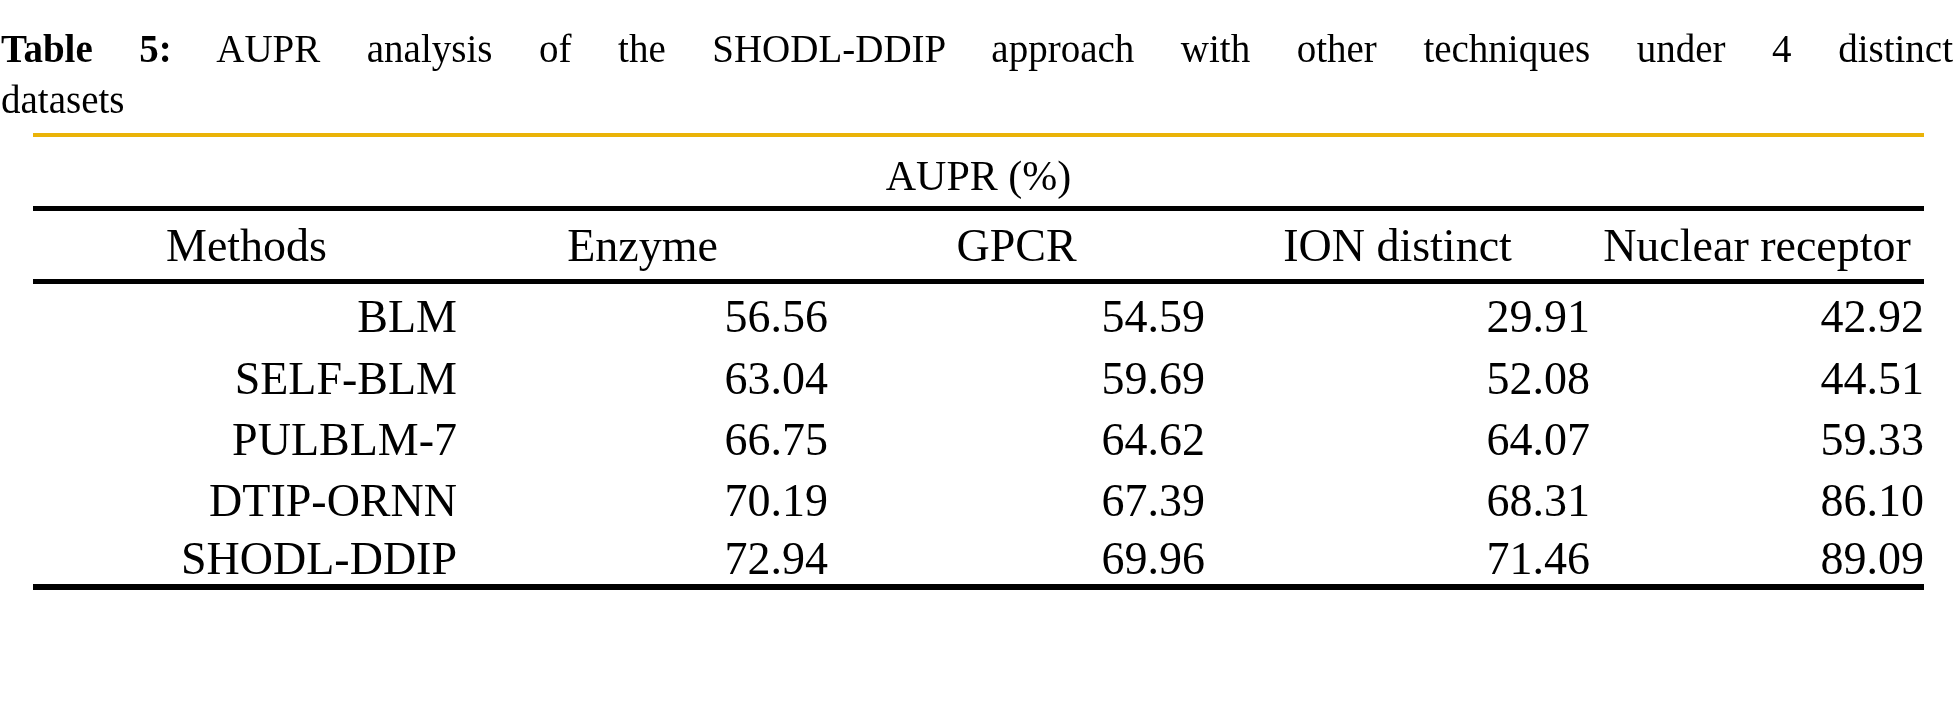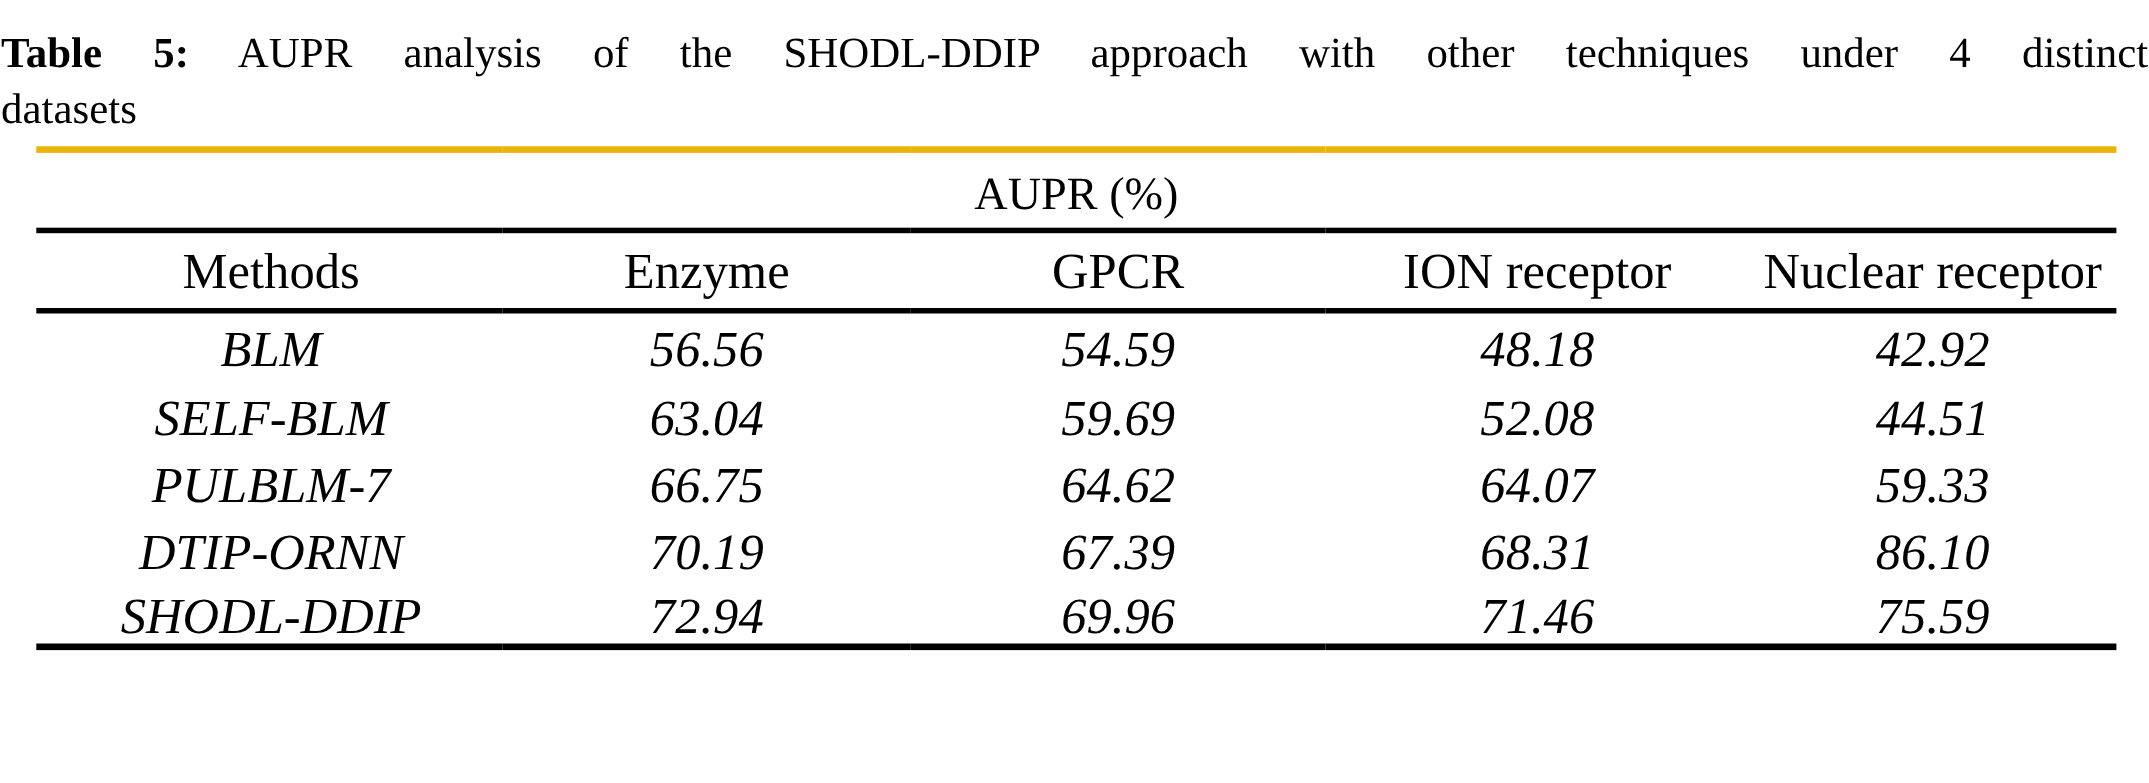--- a/index.html
+++ b/index.html
@@ -36,21 +36,21 @@
   .caption-line2 {
     text-align: left;
   }
   table.results {
     position: absolute;
     left: 33px;
     top: 105px;
     width: 1891px;
     table-layout: fixed;
     border-collapse: collapse;
-    border-top: 6px solid #eab308;
+    border-top: 4px solid #eab308;
     border-bottom: 6px solid #000000;
     font-size: 46px;
     color: #000000;
   }
   tr.span-row {
     height: 73px;
     border-bottom: 5px solid #000000;
   }
   tr.span-row th {
     vertical-align: bottom;
@@ -70,25 +70,24 @@
     font-weight: normal;
     padding: 0 0 10px 0;
     line-height: 1;
     white-space: nowrap;
   }
   tbody tr {
     height: 61.3px;
   }
   tbody td {
     vertical-align: bottom;
-    text-align: center;
+    text-align: right;
     padding: 0 0 2px 0;
     line-height: 1;
     white-space: nowrap;
-    font-style: italic;
   }
   tr.head-row th:first-child,
   tbody td:first-child {
     padding-left: 3px;
   }
 </style>
 </head>
 <body>
 
 <div class="page">
@@ -107,30 +106,30 @@
         <col style="width: 334px;">
       </colgroup>
     <thead>
       <tr class="span-row">
         <th colspan="5">AUPR (%)</th>
       </tr>
       <tr class="head-row" id="col-head-row">
           <th>Methods</th>
           <th>Enzyme</th>
           <th>GPCR</th>
-          <th>ION receptor</th>
+          <th>ION distinct</th>
           <th>Nuclear receptor</th>
         </tr>
     </thead>
     <tbody id="table-body">
         <tr>
           <td>BLM</td>
           <td>56.56</td>
           <td>54.59</td>
-          <td>48.18</td>
+          <td>29.91</td>
           <td>42.92</td>
         </tr>
         <tr>
           <td>SELF-BLM</td>
           <td>63.04</td>
           <td>59.69</td>
           <td>52.08</td>
           <td>44.51</td>
         </tr>
         <tr>
@@ -145,18 +144,18 @@
           <td>70.19</td>
           <td>67.39</td>
           <td>68.31</td>
           <td>86.10</td>
         </tr>
         <tr>
           <td>SHODL-DDIP</td>
           <td>72.94</td>
           <td>69.96</td>
           <td>71.46</td>
-          <td>75.59</td>
+          <td>89.09</td>
         </tr>
       </tbody>
   </table>
 
 </div>
 
 </body></html>

